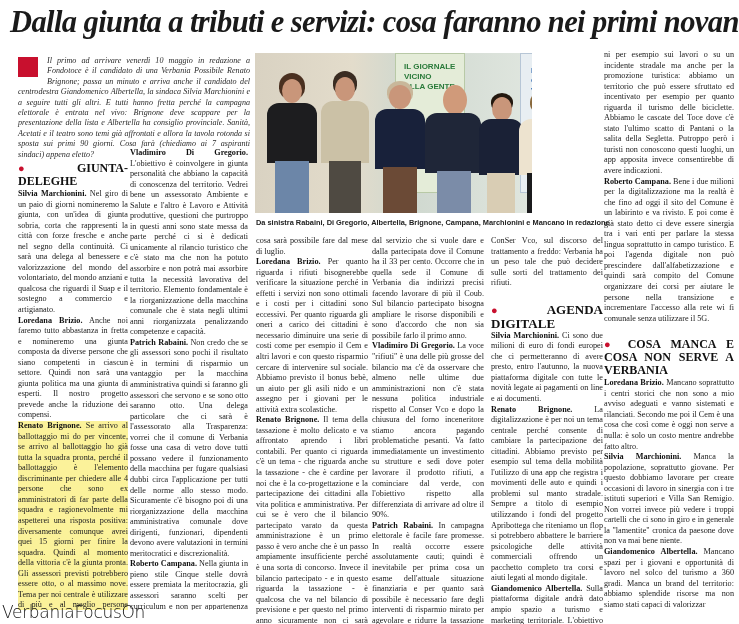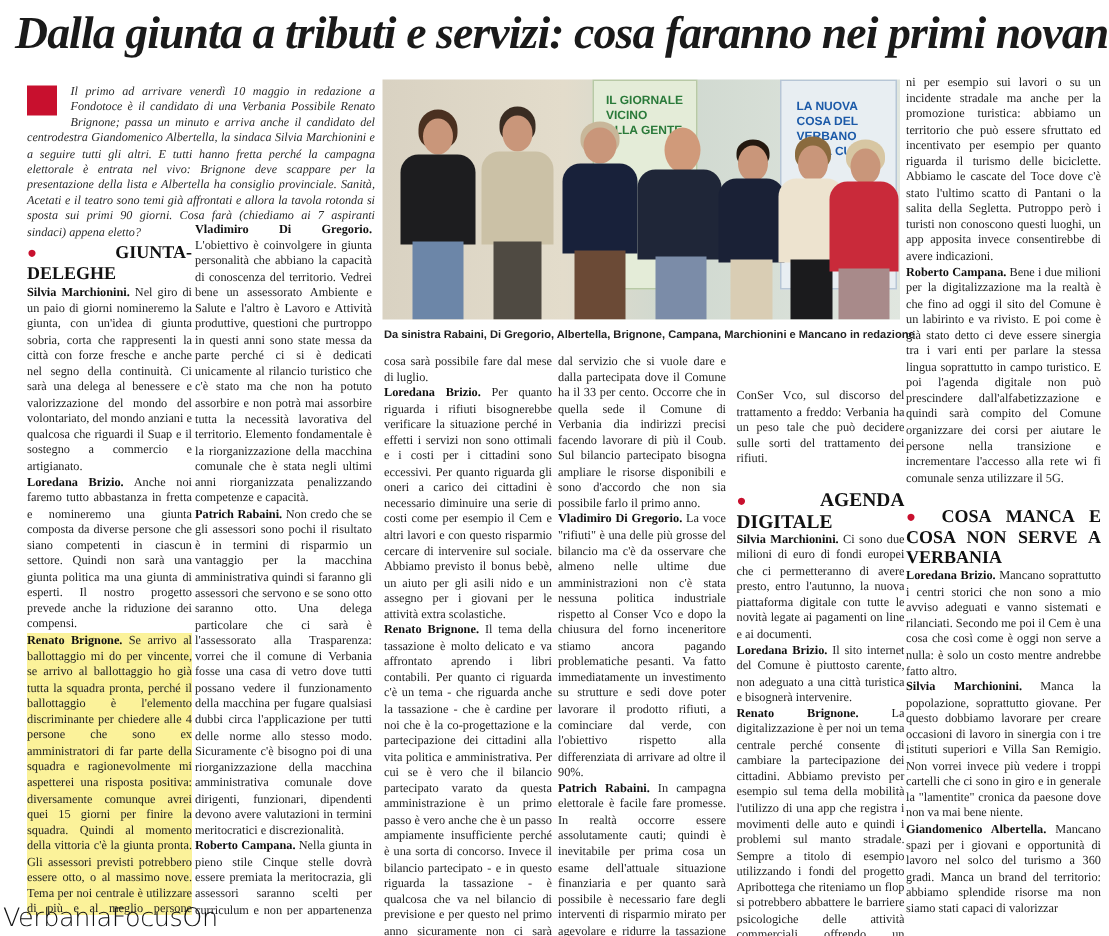--- a/index.html
+++ b/index.html
@@ -28,21 +28,21 @@
   }
   .section-head .dot { color: #c8102e; font-size: 11px; }
   .hl { background: #fbf29a; }
   #col1 { left: 18px; width: 110px; height: 462px; }
   #col2 { left: 130px; width: 118px; top: 148px; height: 462px; }
   #col3 { left: 256px; width: 112px; top: 236px; height: 388px; }
   #col4 { left: 372px; width: 112px; top: 236px; height: 388px; }
   #col5 { left: 491px; width: 112px; top: 236px; height: 388px; }
   #col6 { left: 604px; width: 130px; top: 50px; height: 574px; }
   .photo {
-    position: absolute; left: 255px; top: 53px; width: 345px; height: 160px; overflow: hidden;
+    position: absolute; left: 255px; top: 53px; width: 277px; height: 160px; overflow: hidden;
     background: linear-gradient(90deg, #d9d2c2 0%, #e3dccb 35%, #cfd8cf 55%, #e0e6df 100%);
   }
   .photo .banner { position: absolute; top: 0; height: 140px; background: #e4ecd8; border: 1px solid #b8c9a6; }
   .photo .banner .bt { position: absolute; font-family: "Liberation Sans", sans-serif; font-weight: bold; font-size: 8px; color: #2a7a3a; line-height: 9px; }
   .photo .banner.b2 .bt { color: #1c5aa8; }
   .person { position: absolute; bottom: 0; }
   .person .head { position: absolute; border-radius: 50%; background: #c9967a; }
   .person .hair { position: absolute; border-radius: 50% 50% 40% 40%; }
   .person .body { position: absolute; border-radius: 12px 12px 0 0; }
   .person .legs { position: absolute; bottom: 0; }
@@ -145,24 +145,23 @@
   <p><b>Renato Brignone.</b><span> Il tema della tassazione è molto delicato e va affrontato aprendo i libri contabili. Per quanto ci riguarda c'è un tema - che riguarda anche la tassazione - che è cardine per noi che è la co-progettazione e la partecipazione dei cittadini alla vita politica e amministrativa. Per cui se è vero che il bilancio partecipato varato da questa amministrazione è un primo passo è vero anche che è un passo ampiamente insufficiente perché è una sorta di concorso. Invece il bilancio partecipato - e in questo riguarda la tassazione - è qualcosa che va nel bilancio di previsione e per questo nel primo anno sicuramente non ci sarà perché è l'anno che consente a chi entra di capire esattamente lo stato dell'arte. Dopodiché i cittadini parteciperanno alla redazione del bilan</span></p>
 </div>
 
 <div class="col" id="col4">
   <p><span>dal servizio che si vuole dare e dalla partecipata dove il Comune ha il 33 per cento. Occorre che in quella sede il Comune di Verbania dia indirizzi precisi facendo lavorare di più il Coub. Sul bilancio partecipato bisogna ampliare le risorse disponibili e sono d'accordo che non sia possibile farlo il primo anno.</span></p>
   <p><b>Vladimiro Di Gregorio.</b><span> La voce "rifiuti" è una delle più grosse del bilancio ma c'è da osservare che almeno nelle ultime due amministrazioni non c'è stata nessuna politica industriale rispetto al Conser Vco e dopo la chiusura del forno inceneritore stiamo ancora pagando problematiche pesanti. Va fatto immediatamente un investimento su strutture e sedi dove poter lavorare il prodotto rifiuti, a cominciare dal verde, con l'obiettivo rispetto alla differenziata di arrivare ad oltre il 90%.</span></p>
   <p><b>Patrich Rabaini.</b><span> In campagna elettorale è facile fare promesse. In realtà occorre essere assolutamente cauti; quindi è inevitabile per prima cosa un esame dell'attuale situazione finanziaria e per quanto sarà possibile è necessario fare degli interventi di risparmio mirato per agevolare e ridurre la tassazione ad esempio delle attività commerciali che secondo me sono quelle che poi in fin dei conti portano al rilancio della nostra economia. Pensiamo anche alla creazione di uno sportello di assistenza alle pratiche</span></p>
 </div>
 
 <div class="col" id="col5">
-  <p style="margin-bottom:9px;margin-top:23px;"><span>ConSer Vco, sul discorso del trattamento a freddo: Verbania ha un peso tale che può decidere sulle sorti del trattamento dei rifiuti.</span></p>
+  <p style="margin-bottom:9px;"><span>ConSer Vco, sul discorso del trattamento a freddo: Verbania ha un peso tale che può decidere sulle sorti del trattamento dei rifiuti.</span></p>
   <div class="section-head" style="font-size:13px;"><span class="dot">● </span><span>AGENDA DIGITALE</span></div>
   <p><b>Silvia Marchionini.</b><span> Ci sono due milioni di euro di fondi europei che ci permetteranno di avere presto, entro l'autunno, la nuova piattaforma digitale con tutte le novità legate ai pagamenti on line e ai documenti.</span></p>
-  <p><b>Loredana Brizio.</b><span> Il sito internet del Comune è piuttosto carente, non adeguato a una città turistica e bisognerà intervenire.</span></p>
   <p><b>Renato Brignone.</b><span> La digitalizzazione è per noi un tema centrale perché consente di cambiare la partecipazione dei cittadini. Abbiamo previsto per esempio sul tema della mobilità l'utilizzo di una app che registra i movimenti delle auto e quindi i problemi sul manto stradale. Sempre a titolo di esempio utilizzando i fondi del progetto Apribottega che riteniamo un flop si potrebbero abbattere le barriere psicologiche delle attività commerciali offrendo un pacchetto completo tra corsi e aiuti legati al mondo digitale.</span></p>
   <p><b>Giandomenico Albertella.</b><span> Sulla piattaforma digitale andrà dato ampio spazio a turismo e marketing territoriale. L'obiettivo è investire per semplificare. Dobbiamo infatti anche considerare e aiutare quella</span></p>
 </div>
 
 <div class="col" id="col6">
   <p><span>ni per esempio sui lavori o su un incidente stradale ma anche per la promozione turistica: abbiamo un territorio che può essere sfruttato ed incentivato per esempio per quanto riguarda il turismo delle biciclette. Abbiamo le cascate del Toce dove c'è stato l'ultimo scatto di Pantani o la salita della Segletta. Putroppo però i turisti non conoscono questi luoghi, un app apposita invece consentirebbe di avere indicazioni.</span></p>
   <p style="margin-bottom:9px;"><b>Roberto Campana.</b><span> Bene i due milioni per la digitalizzazione ma la realtà è che fino ad oggi il sito del Comune è un labirinto e va rivisto. E poi come è già stato detto ci deve essere sinergia tra i vari enti per parlare la stessa lingua soprattutto in campo turistico. E poi l'agenda digitale non può prescindere dall'alfabetizzazione e quindi sarà compito del Comune organizzare dei corsi per aiutare le persone nella transizione e incrementare l'accesso alla rete wi fi comunale senza utilizzare il 5G.</span></p>
   <div class="section-head"><span class="dot">● </span><span>COSA MANCA E COSA NON SERVE A VERBANIA</span></div>
   <p><b>Loredana Brizio.</b><span> Mancano soprattutto i centri storici che non sono a mio avviso adeguati e vanno sistemati e rilanciati. Secondo me poi il Cem è una cosa che così come è oggi non serve a nulla: è solo un costo mentre andrebbe fatto altro.</span></p>
   <p><b>Silvia Marchionini.</b><span> Manca la popolazione, soprattutto giovane. Per questo dobbiamo lavorare per creare occasioni di lavoro in sinergia con i tre istituti superiori e Villa San Remigio. Non vorrei invece più vedere i troppi cartelli che ci sono in giro e in generale la "lamentite" cronica da paesone dove non va mai bene niente.</span></p>

